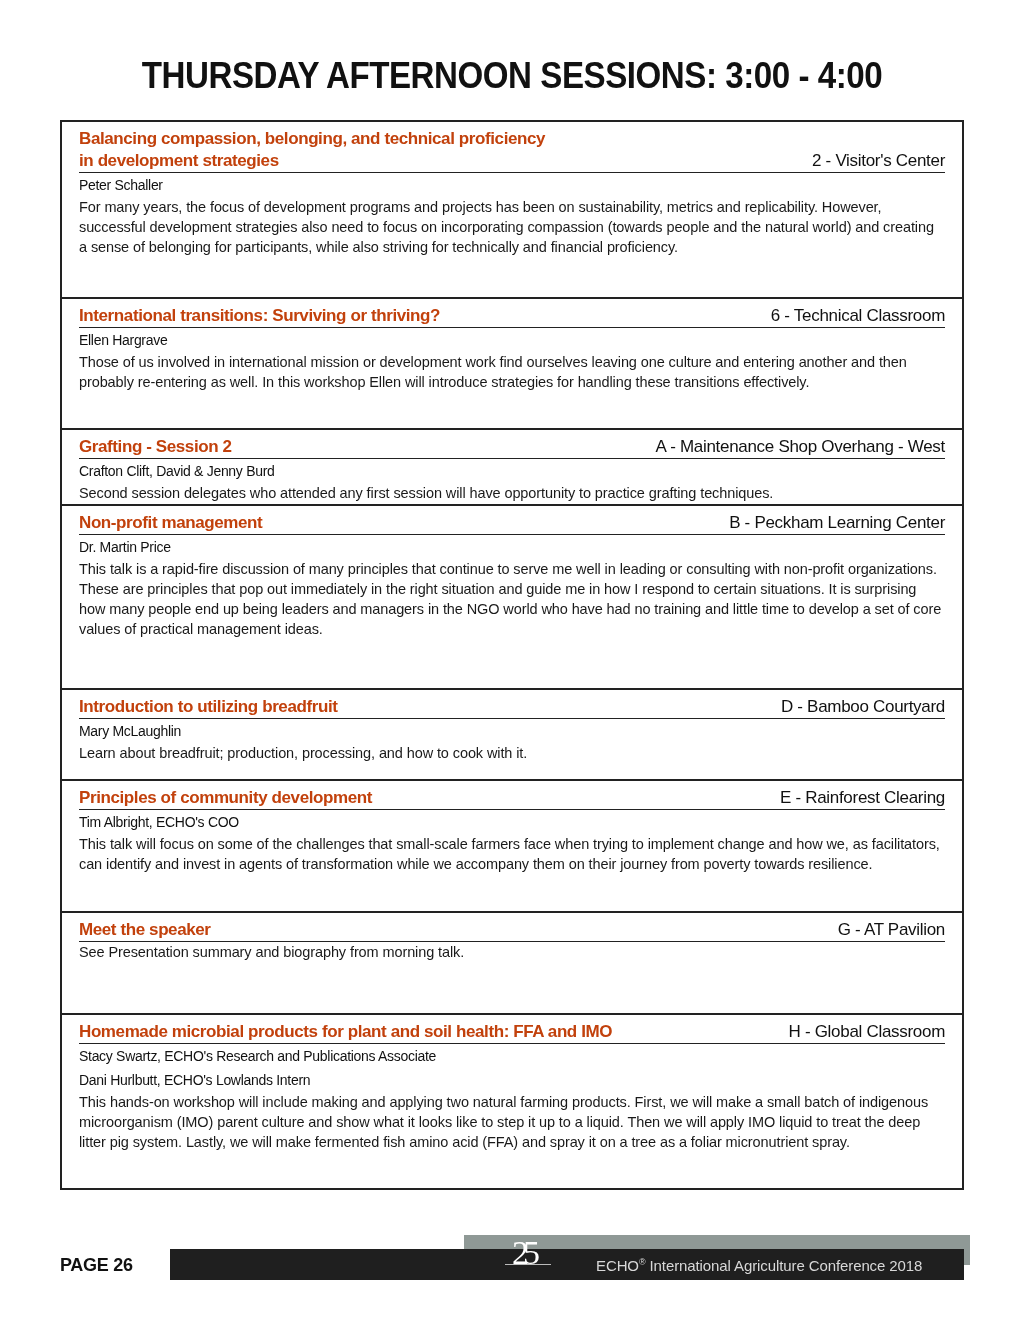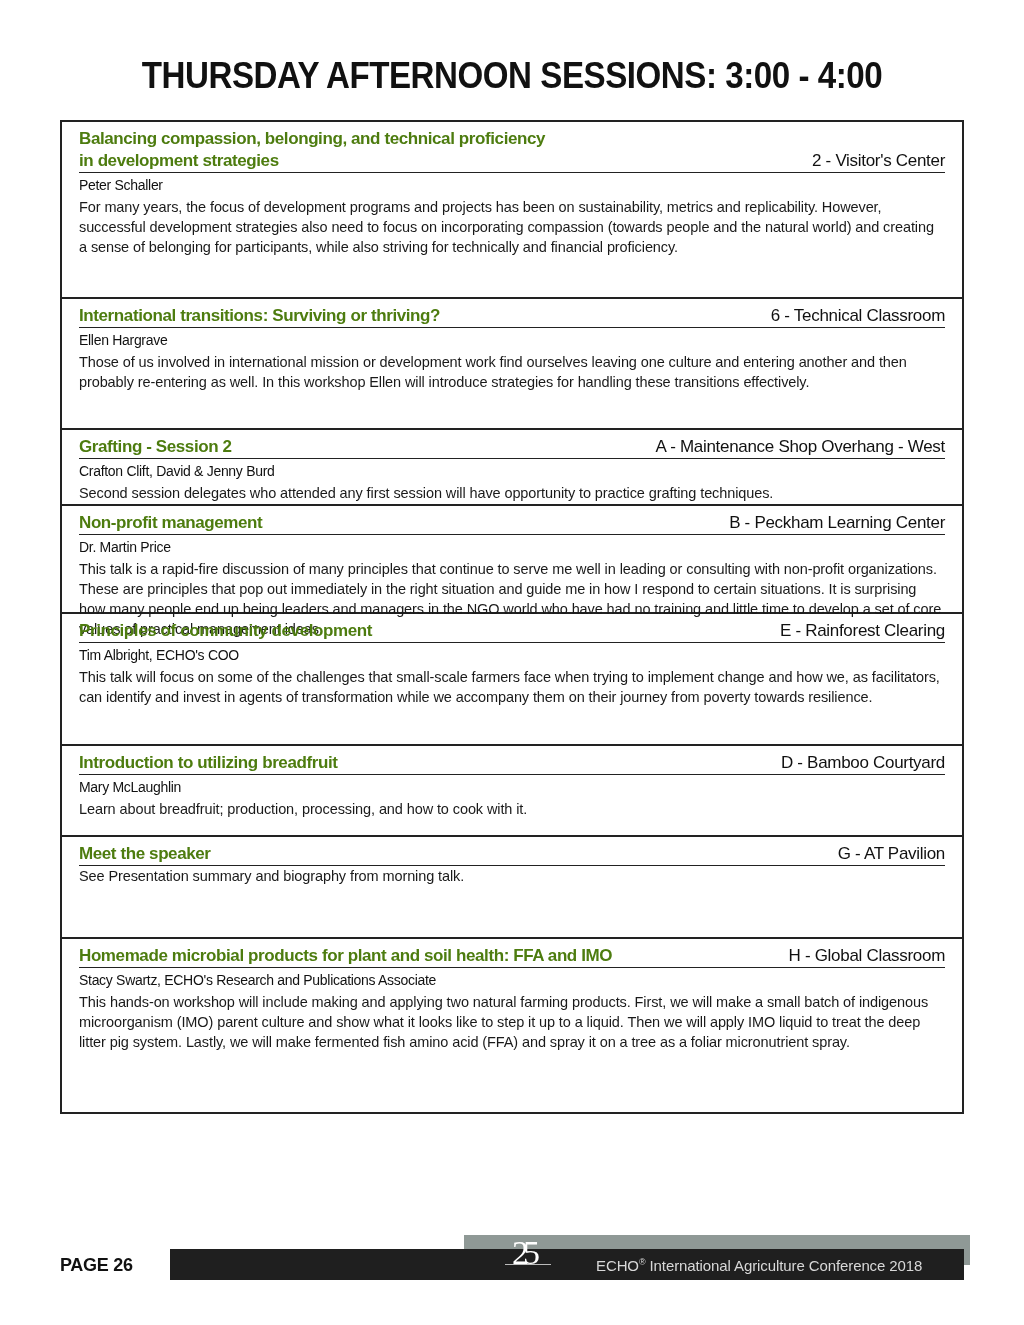--- a/index.html
+++ b/index.html
@@ -21,21 +21,21 @@
       padding: 6px 17px 12px 17px;
       position: relative;
     }
     .session-head {
       display: flex; justify-content: space-between; align-items: flex-end;
       border-bottom: 1.5px solid #222;
       font-family: "Liberation Sans", sans-serif;
       font-size: 17px; line-height: 22px;
     }
     .session-title {
-      font-weight: bold; letter-spacing: -0.4px; color: #4d7c0f;
+      font-weight: bold; letter-spacing: -0.4px; color: #c2410c;
     }
     .session-title .line1 { display: block; }
     .session-room {
       letter-spacing: -0.3px; color: #111; white-space: nowrap;
     }
     .speaker {
       font-size: 14px; line-height: 24px; letter-spacing: -0.3px; color: #111;
     }
     .desc {
       font-size: 14.5px; line-height: 20px; color: #1a1a1a; letter-spacing: -0.1px;
@@ -93,61 +93,62 @@
 
   <div class="session" style="height:76px;">
     <div class="session-head">
       <span class="session-title">Grafting - Session 2</span>
       <span class="session-room">A - Maintenance Shop Overhang - West</span>
     </div>
     <div class="speaker">Crafton Clift, David &amp; Jenny Burd</div>
     <div class="desc">Second session delegates who attended any first session will have opportunity to practice grafting techniques.</div>
   </div>
 
-  <div class="session" style="height:108px;">
+  <div class="session" style="height:184px;">
     <div class="session-head">
       <span class="session-title">Non-profit management</span>
       <span class="session-room">B - Peckham Learning Center</span>
     </div>
     <div class="speaker">Dr. Martin Price</div>
     <div class="desc">This talk is a rapid-fire discussion of many principles that continue to serve me well in leading or consulting with non-profit organizations. These are principles that pop out immediately in the right situation and guide me in how I respond to certain situations. It is surprising how many people end up being leaders and managers in the NGO world who have had no training and little time to develop a set of core values of practical management ideas.</div>
+  </div>
+
+  <div class="session" style="height:91px;">
+    <div class="session-head">
+      <span class="session-title">Introduction to utilizing breadfruit</span>
+      <span class="session-room">D - Bamboo Courtyard</span>
+    </div>
+    <div class="speaker">Mary McLaughlin</div>
+    <div class="desc">Learn about breadfruit; production, processing, and how to cook with it.</div>
   </div>
 
   <div class="session" style="height:132px;">
     <div class="session-head">
       <span class="session-title">Principles of community development</span>
       <span class="session-room">E - Rainforest Clearing</span>
     </div>
     <div class="speaker">Tim Albright, ECHO's COO</div>
     <div class="desc">This talk will focus on some of the challenges that small-scale farmers face when trying to implement change and how we, as facilitators, can identify and invest in agents of transformation while we accompany them on their journey from poverty towards resilience.</div>
-  </div>
-
-  <div class="session" style="height:91px;">
-    <div class="session-head">
-      <span class="session-title">Introduction to utilizing breadfruit</span>
-      <span class="session-room">D - Bamboo Courtyard</span>
-    </div>
-    <div class="speaker">Mary McLaughlin</div>
-    <div class="desc">Learn about breadfruit; production, processing, and how to cook with it.</div>
   </div>
 
   <div class="session" style="height:102px;">
     <div class="session-head">
       <span class="session-title">Meet the speaker</span>
       <span class="session-room">G - AT Pavilion</span>
     </div>
     <div class="desc">See Presentation summary and biography from morning talk.</div>
   </div>
 
   <div class="session" style="height:175px;">
     <div class="session-head">
       <span class="session-title">Homemade microbial products for plant and soil health: FFA and IMO</span>
       <span class="session-room">H - Global Classroom</span>
     </div>
     <div class="speaker">Stacy Swartz, ECHO's Research and Publications Associate</div>
+    <div class="speaker">Dani Hurlbutt, ECHO's Lowlands Intern</div>
     <div class="desc">This hands-on workshop will include making and applying two natural farming products. First, we will make a small batch of indigenous microorganism (IMO) parent culture and show what it looks like to step it up to a liquid. Then we will apply IMO liquid to treat the deep litter pig system. Lastly, we will make fermented fish amino acid (FFA) and spray it on a tree as a foliar micronutrient spray.</div>
   </div>
 
 </div>
 
 <div class="footer-page">PAGE 26</div>
 <div class="footer-grey"></div>
 <div class="footer-bar"></div>
 <div class="footer-logo-line"></div>
 <div class="footer-logo">25</div>

